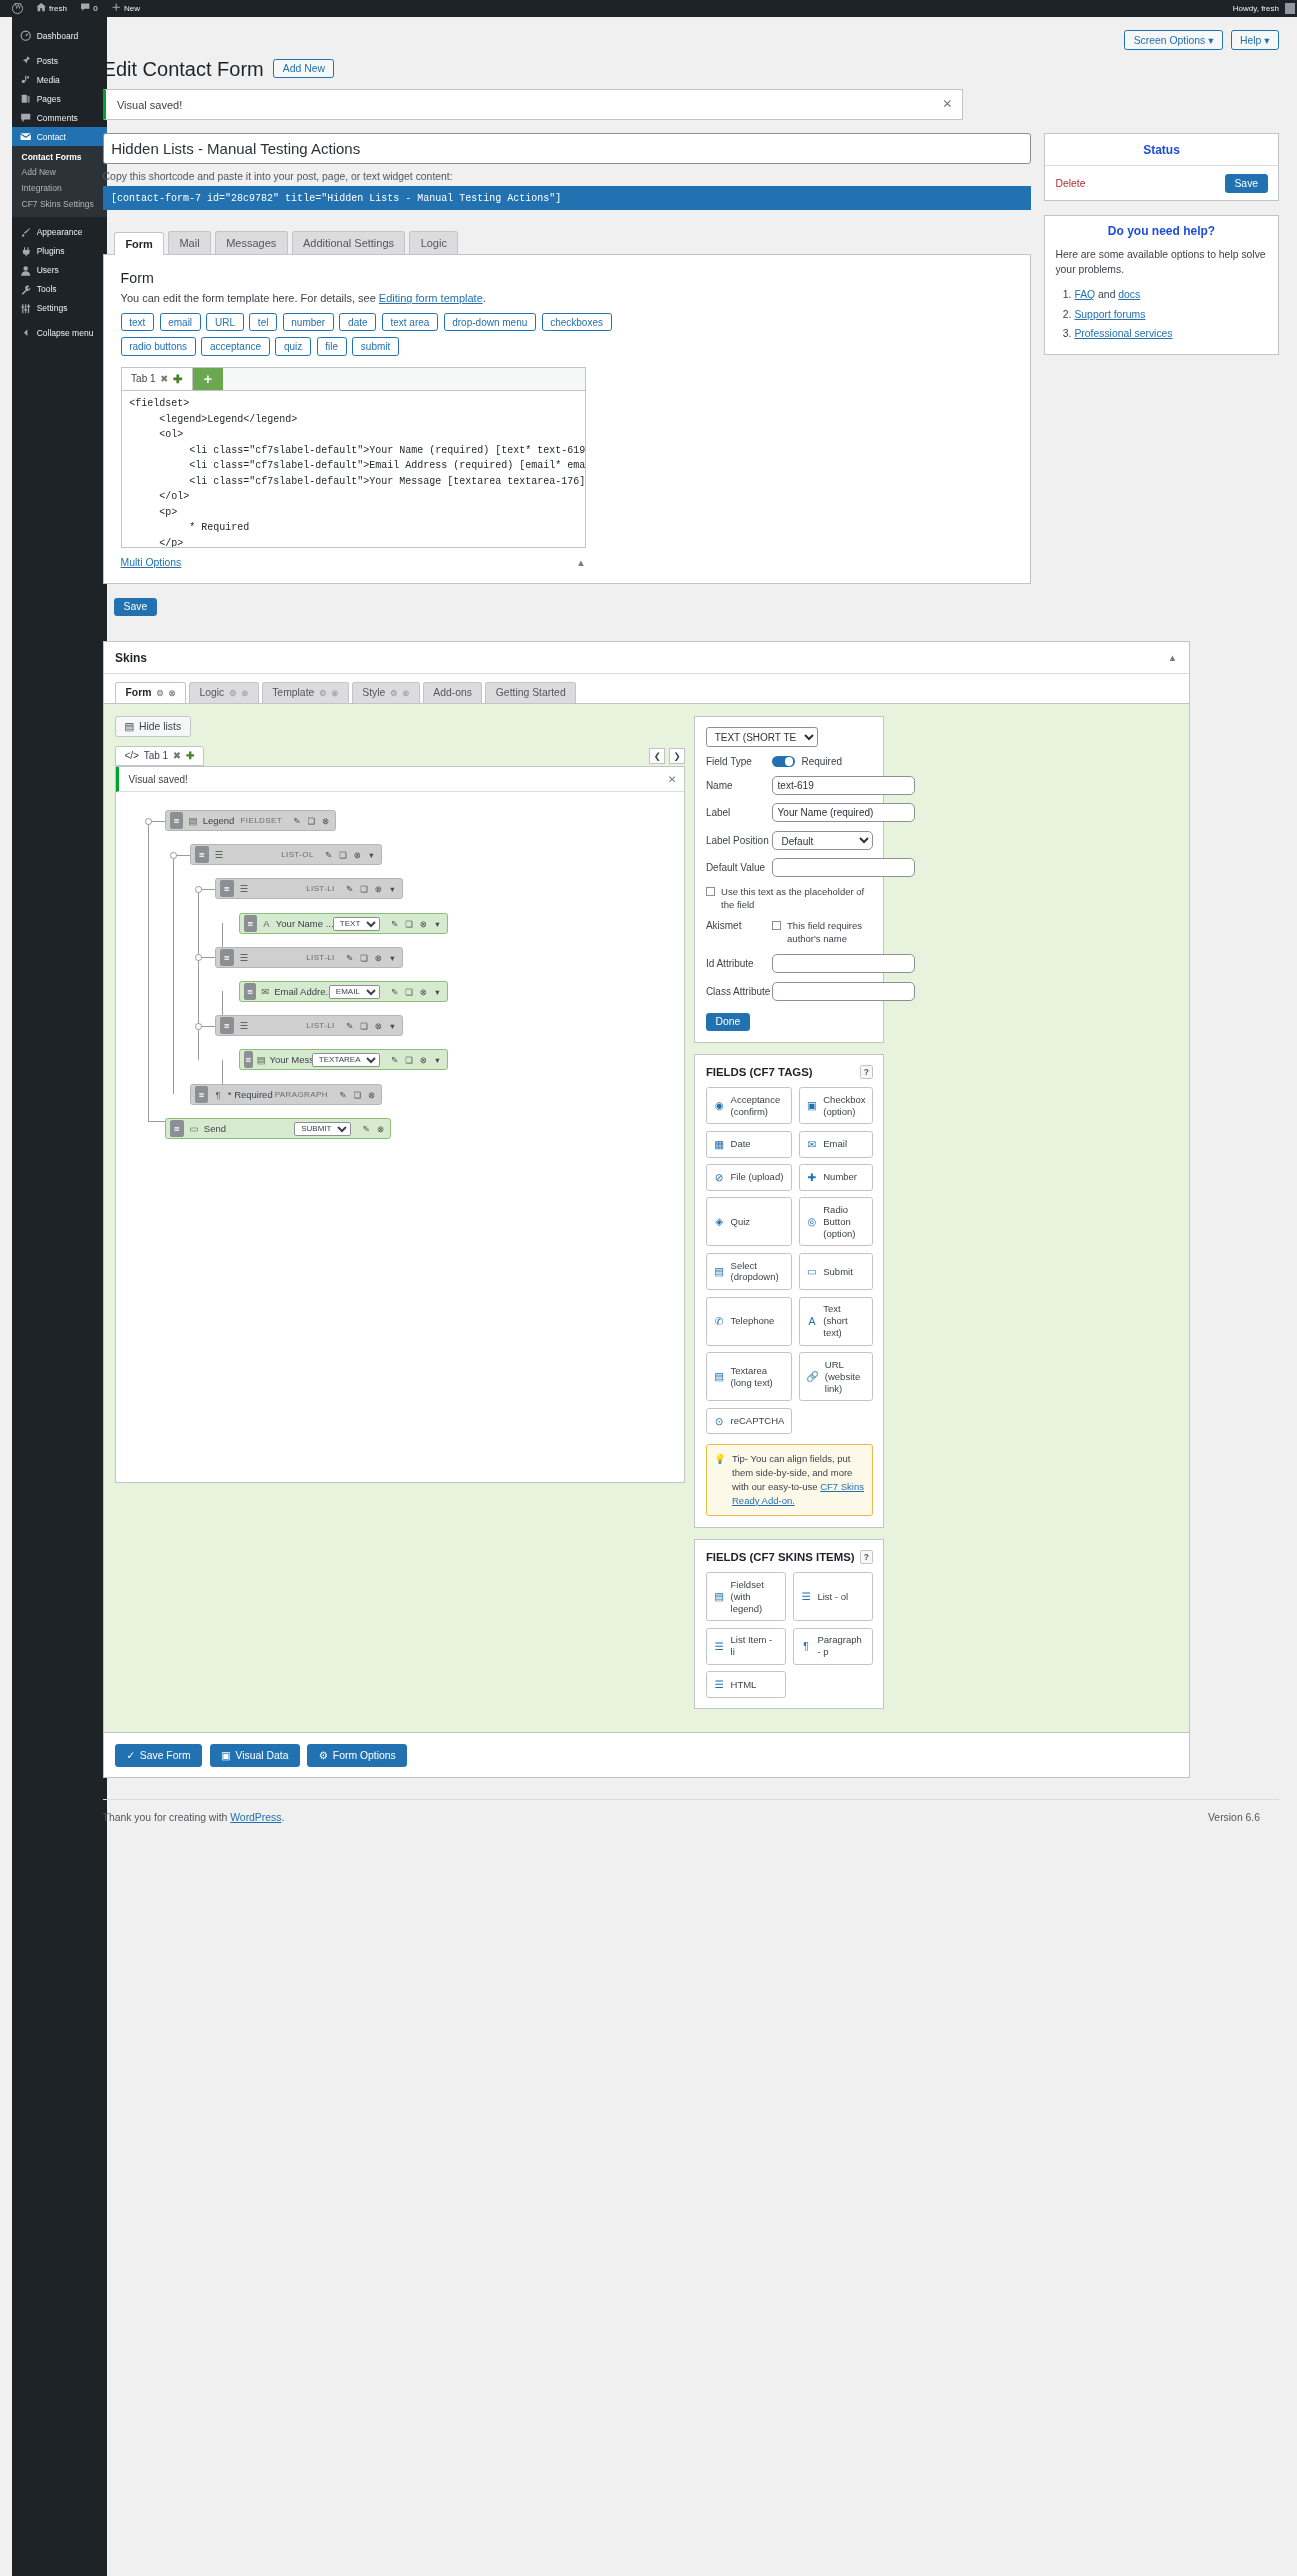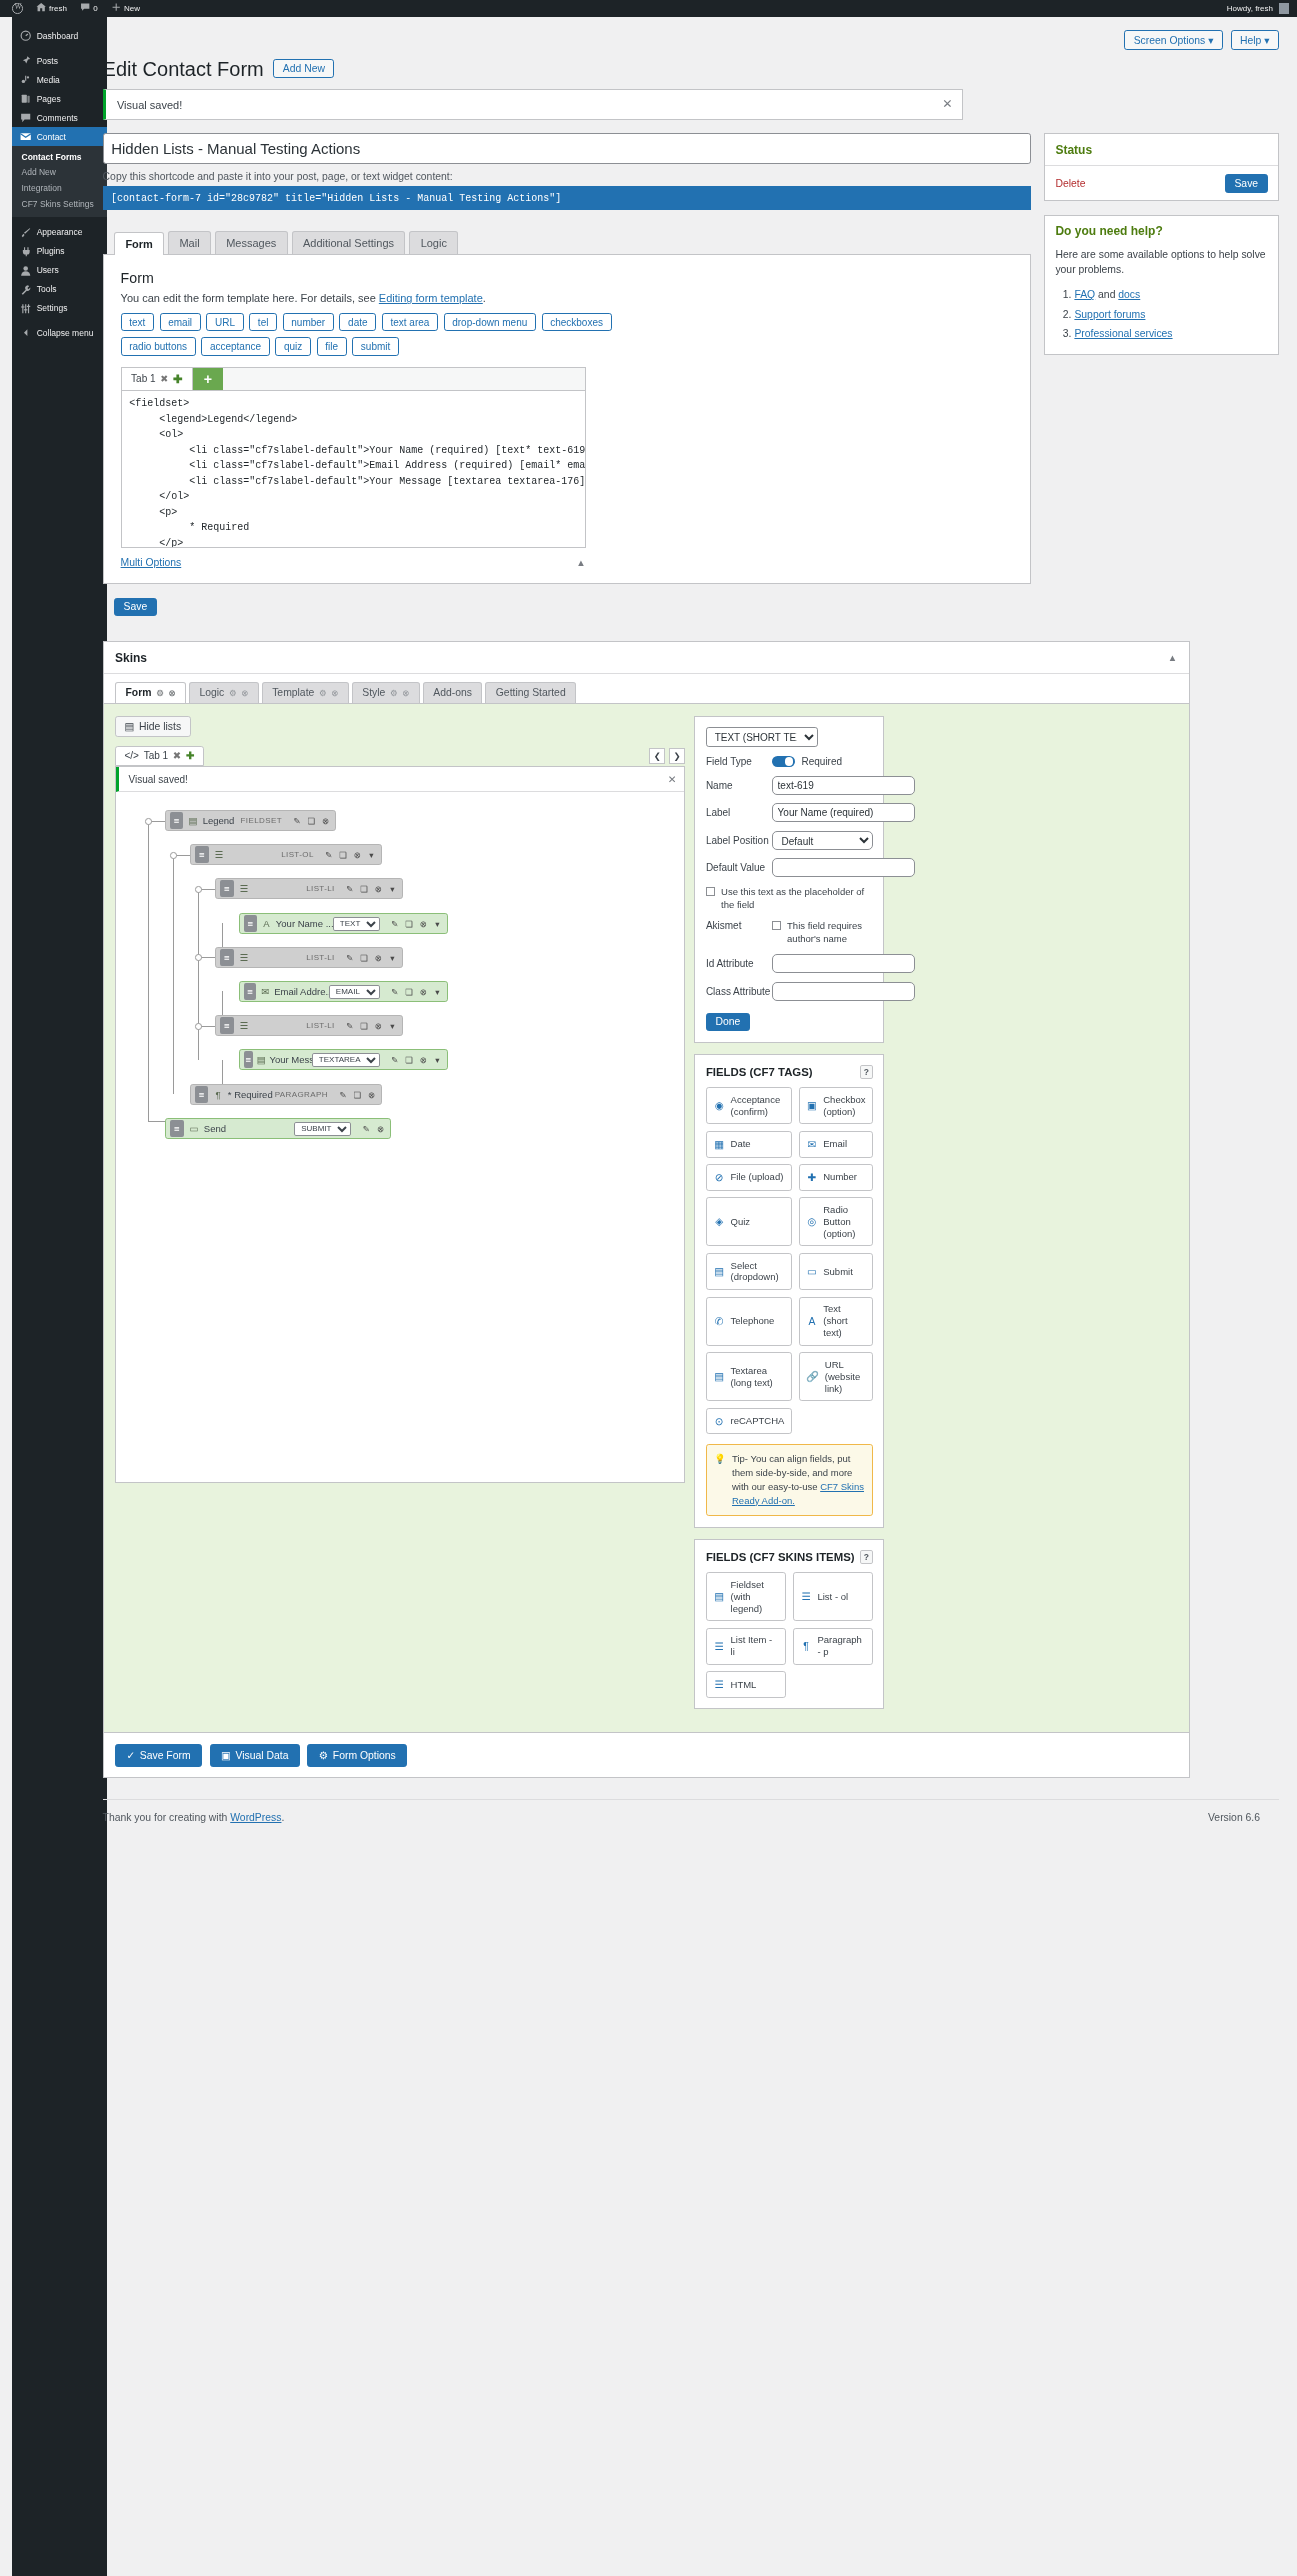--- a/index.html
+++ b/index.html
@@ -12,21 +12,21 @@
     overflow:hidden; position:relative;
   }
 
   
   #adminbar{
     position:absolute; top:0; left:0; width:1297px; height:17px;
     background:#1d2327; color:#f0f0f1; display:flex; align-items:center;
     font-size:8px; padding-left:5.7px; gap:0;
   }
   #adminbar .ab-item{ display:flex; align-items:center; gap:2.8px; padding:0 6.6px; height:17px; color:#f0f0f1;}
-  #adminbar .ab-right{ margin-left:auto; display:flex; align-items:center; padding-right:8px; gap:5.7px;}
+  #adminbar .ab-right{ margin-left:auto; display:flex; align-items:center; padding-right:2px; gap:5.7px;}
   .wp-logo{ width:10.4px;height:10.4px;border:1.3px solid #a7aaad;border-radius:50%;
     display:inline-block;position:relative; }
   .wp-logo:after{content:"W";position:absolute;left:1.2px;top:-2.5px;font-size:7.6px;color:#a7aaad;font-family:"Liberation Serif",serif;}
   .ab-avatar{width:10.4px;height:10.4px;background:#8f98a1;display:inline-block;}
 
   
   #sidebar{
     position:absolute; top:17px; left:12px; width:95px; height:2559px;
     background:#1d2327; color:#f0f0f1; font-size:8.5px;
   }
@@ -109,21 +109,21 @@
     font-size:10px; color:#1d2327; padding:5.7px 7.6px; height:158px; line-height:1.55;
     white-space:pre; overflow:hidden;
   }
   .multi-row{ display:flex; align-items:center; justify-content:space-between; margin-top:9.5px;}
   .multi-opt{ color:#2271b1; font-size:10.4px; text-decoration:underline; cursor:pointer;}
   .caret{ color:#787c82; font-size:9.5px; cursor:pointer;}
   .save-row{ margin:13.3px 0 0 11.4px;}
 
   
   .sbox{ background:#fff;border:0.9px solid #c3c4c7; margin-bottom:13.3px;}
-  .sbox h3{ font-size:12px;font-weight:bold;color:#4d7c0f;margin:0;padding:8.5px 10.4px;}
+  .sbox h3{ font-size:12px;font-weight:bold;color:#1d4ed8;margin:0;padding:8.5px 10.4px;text-align:center;}
   .sbox .body{ padding:0 10.4px 10.4px;}
   .sbox .rowbtn{ display:flex;justify-content:flex-end;margin-bottom:6.6px;}
   .sbox .footer{ border-top:0.9px solid #dcdcde;padding:7.6px 10.4px;display:flex;
     align-items:center;justify-content:space-between;background:#fff;}
   .delete-link{ color:#b32d2e;font-size:10.4px;cursor:pointer;}
   .help-text{ font-size:10.4px;color:#3c434a;margin:0 0 7.6px; line-height:1.5;}
   ol.help-list{ margin:0;padding-left:19px;font-size:10.4px;line-height:1.85;}
   ol.help-list a{ color:#2271b1;text-decoration:underline;}
 
   

